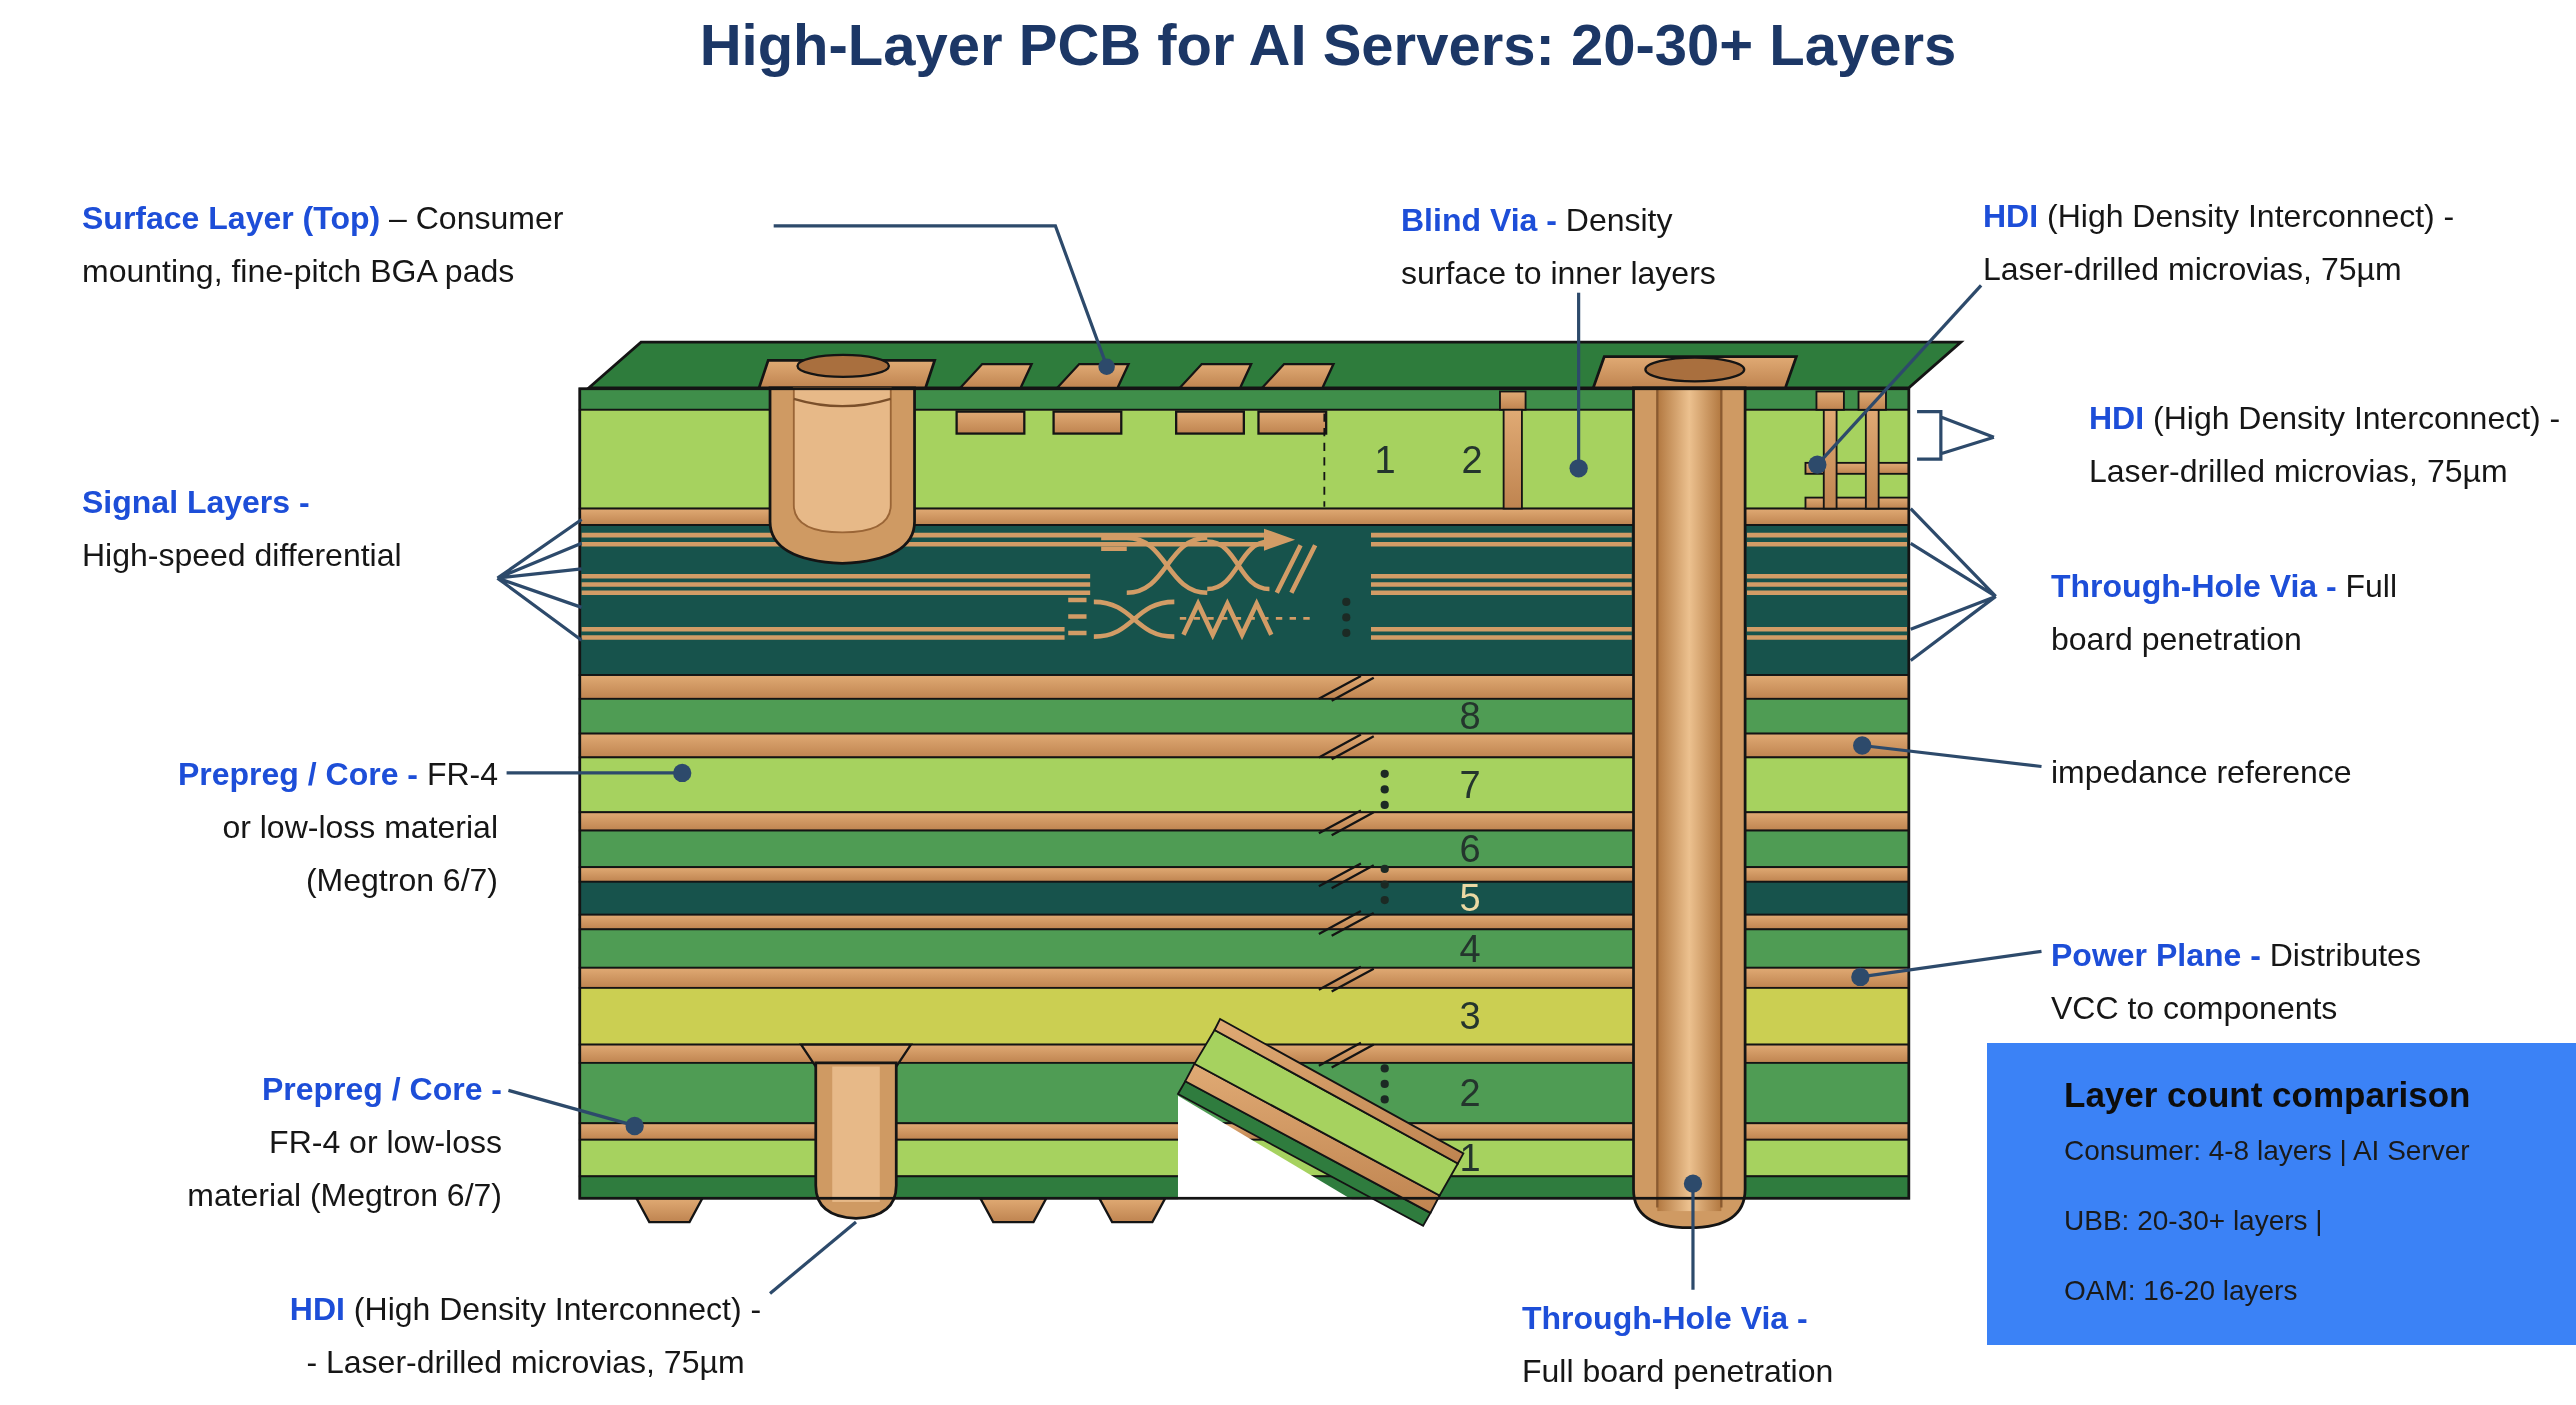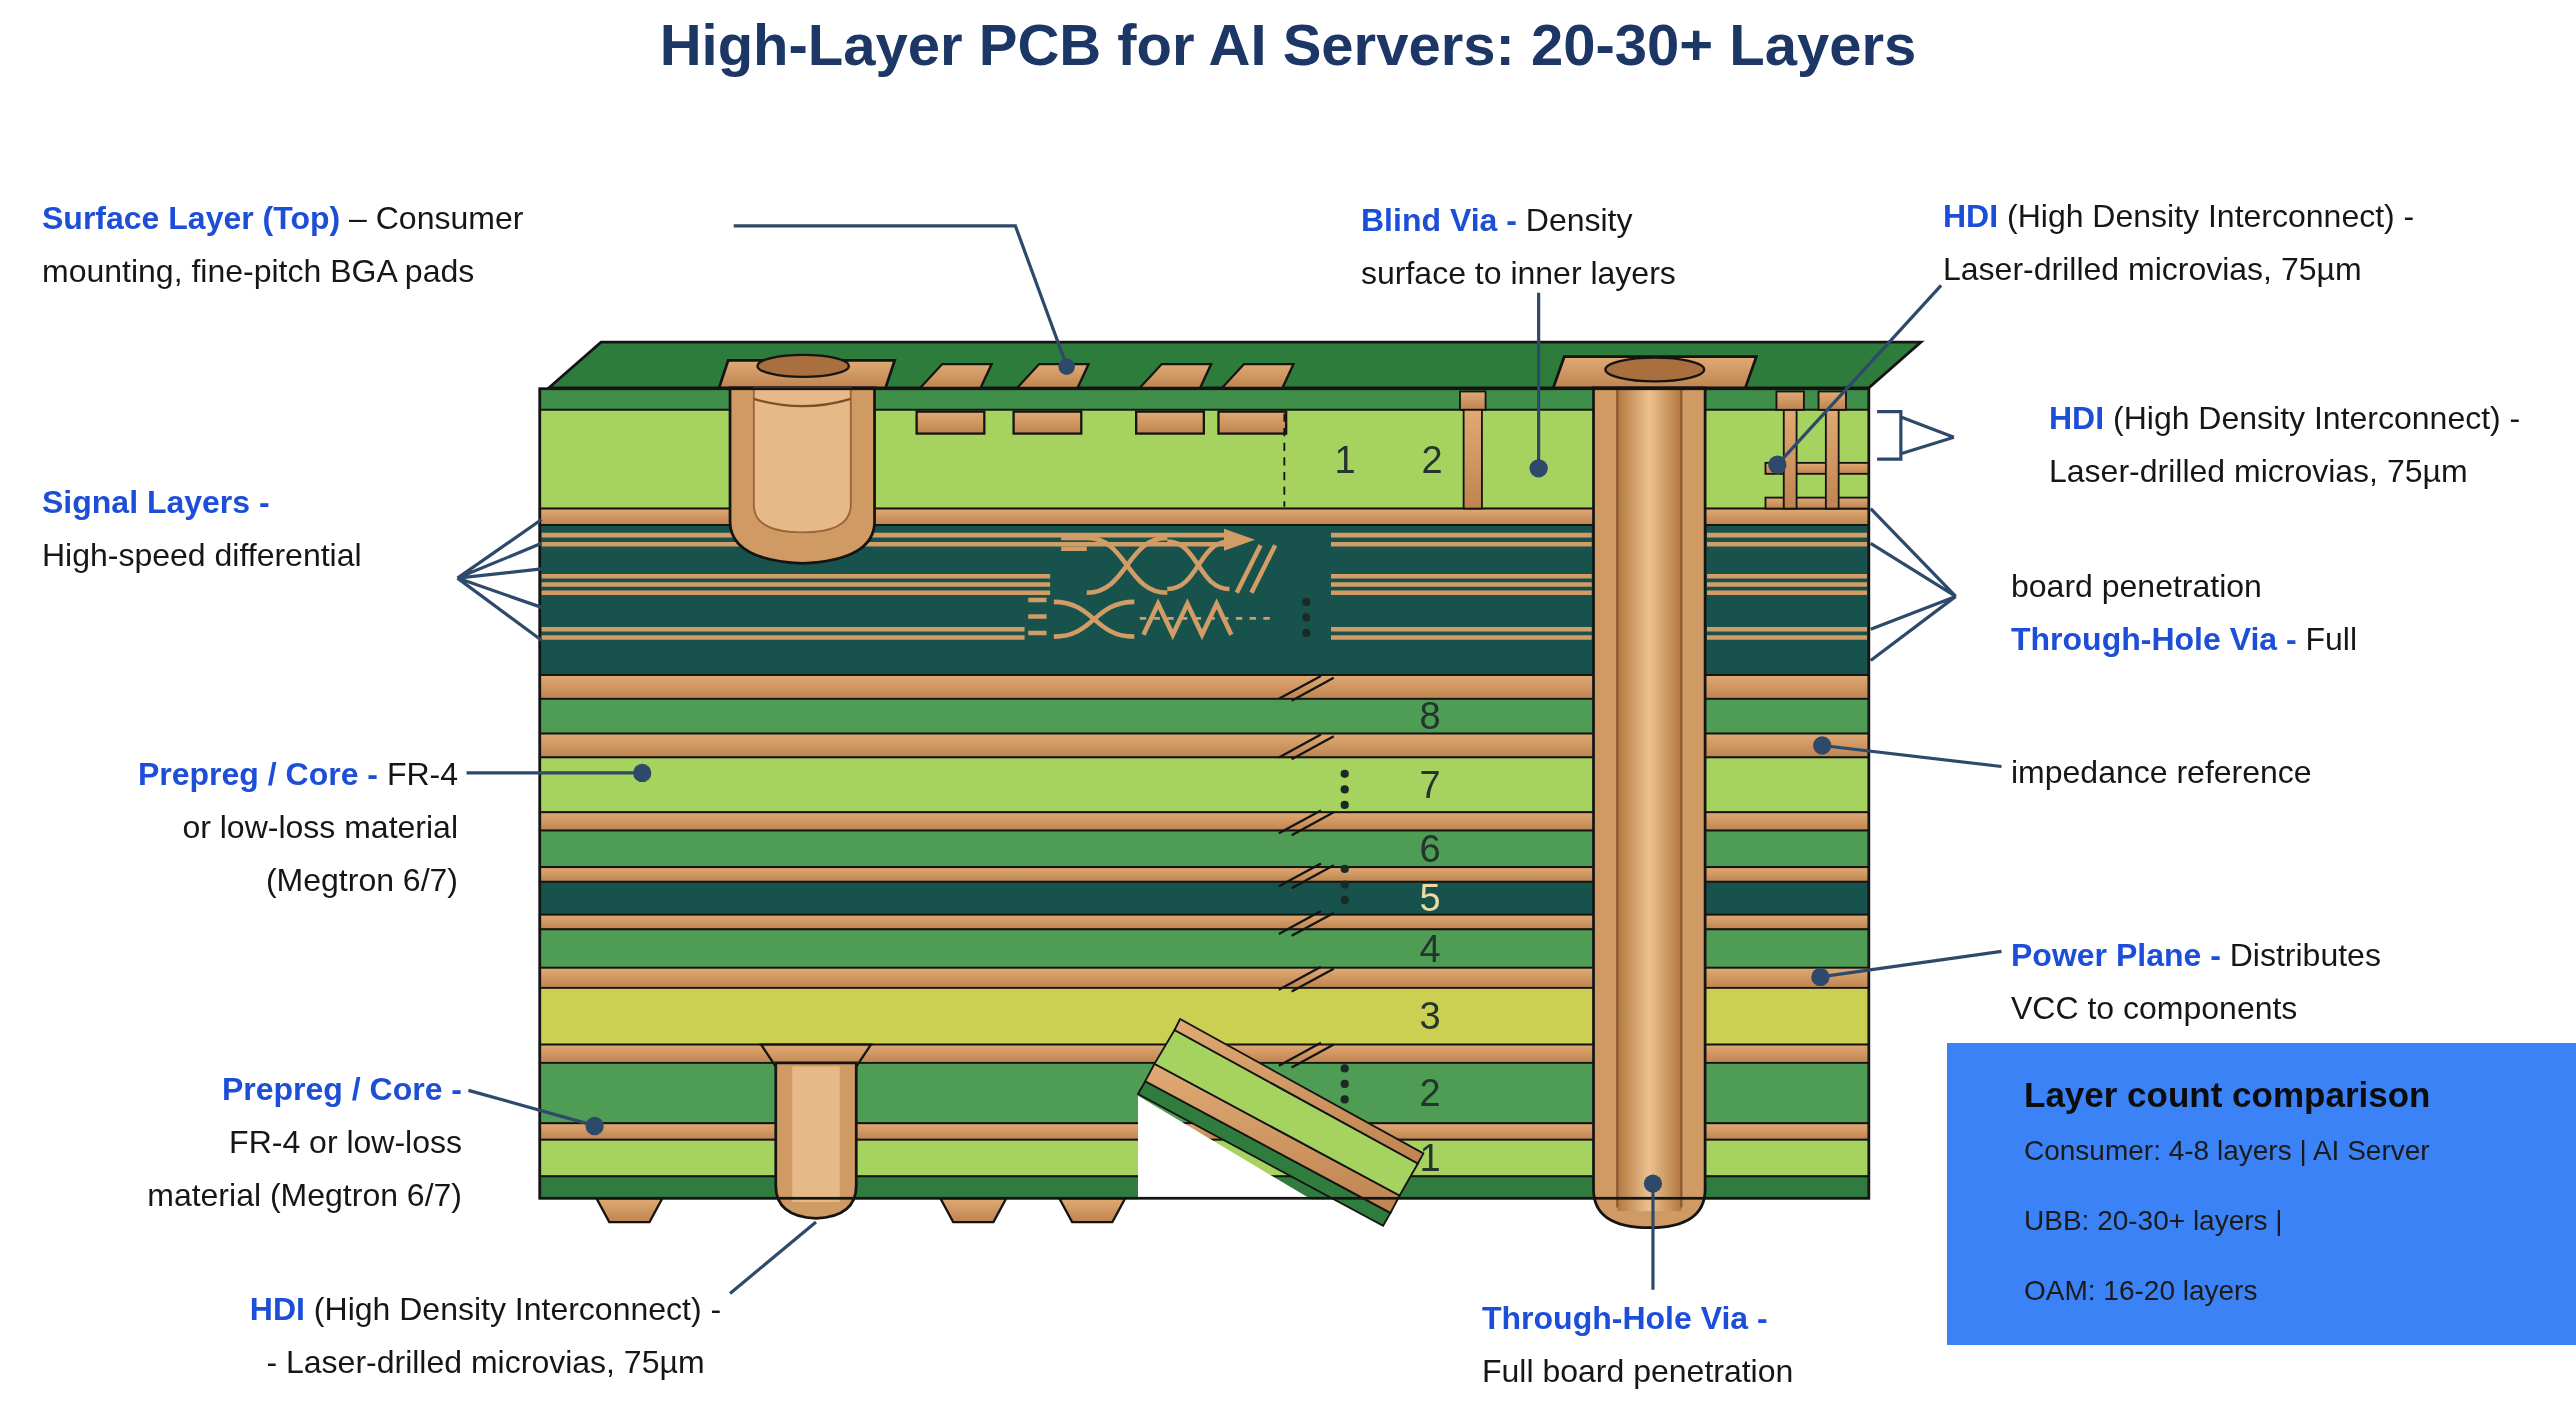--- a/index.html
+++ b/index.html
@@ -1,17 +1,17 @@
 <!DOCTYPE html>
 <html style="font-size:14.6px"><head>
 <meta charset="utf-8">
 <style>
   html,body{margin:0;padding:0;background:#ffffff;width:2576px;height:1405px;overflow:hidden;
     font-family:"Liberation Sans", sans-serif;}
-  #stage{position:relative;width:2420px;height:1405px;background:#fff;}
+  #stage{position:relative;width:2420px;height:1405px;background:#fff;margin-left:40px;}
   #page-title{position:absolute;left:0;top:11px;width:2576px;text-align:center;
     font-size:58px;font-weight:700;color:#1c3766;letter-spacing:0px;}
   .label{position:absolute;font-size:32px;line-height:1.66;color:#161616;white-space:nowrap;}
   .label b{font-weight:700;color:#1d4ed8;}
   .ta-r{text-align:right;}
   .ta-c{text-align:center;}
   .lnum{position:absolute;transform:translate(-50%,-50%);font-size:38px;font-weight:400;
     color:#24352d;}
   .lnum.light{color:#ecd9a4;}
   #pcb-svg{position:absolute;left:0;top:0;}
@@ -226,22 +226,22 @@
       <div><b>Prepreg / Core -</b><span> FR-4</span></div>
       <div><span>or low-loss material</span></div>
       <div><span>(Megtron 6/7)</span></div>
     </div>
   <div class="label ta-r" style="left:133px;top:1063px;width:329px;">
       <div><b>Prepreg / Core -</b></div>
       <div><span>FR-4 or low-loss</span></div>
       <div><span>material (Megtron 6/7)</span></div>
     </div>
   <div class="label" style="left:2011px;top:560px;">
+      <div><b>Through-Hole Via -</b><span> Full</span></div>
       <div><span>board penetration</span></div>
-      <div><b>Through-Hole Via -</b><span> Full</span></div>
     </div>
   <div class="label" style="left:2011px;top:746px;">
       <div><span>impedance reference</span></div>
     </div>
   <div class="label" style="left:2011px;top:929px;">
       <div><b>Power Plane -</b><span> Distributes</span></div>
       <div><span>VCC to components</span></div>
     </div>
   <div class="label ta-c" style="left:156px;top:1283px;width:659px;">
       <div><b>HDI</b><span> (High Density Interconnect) -</span></div>

